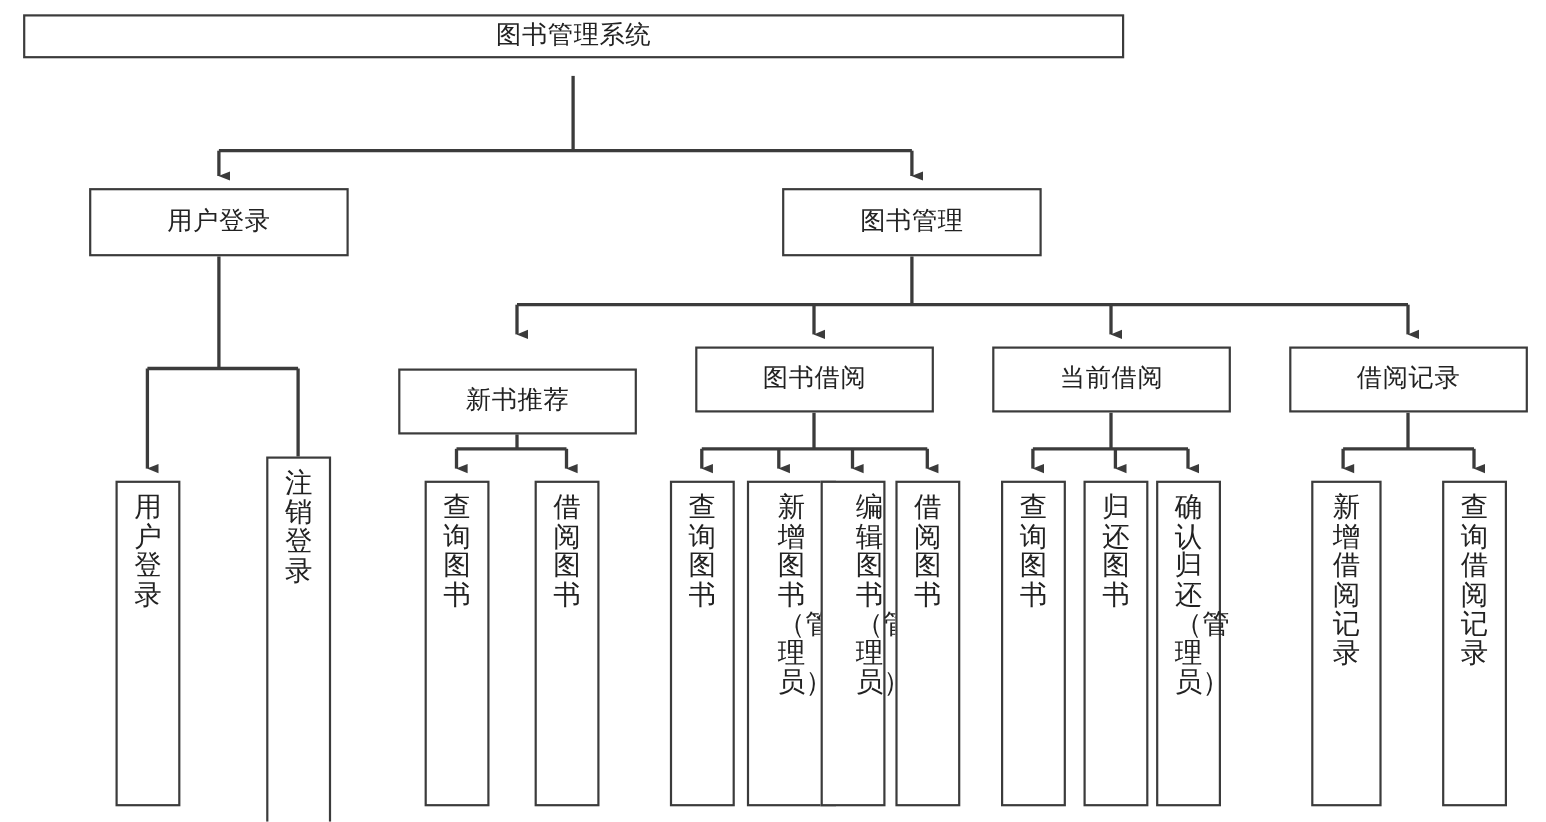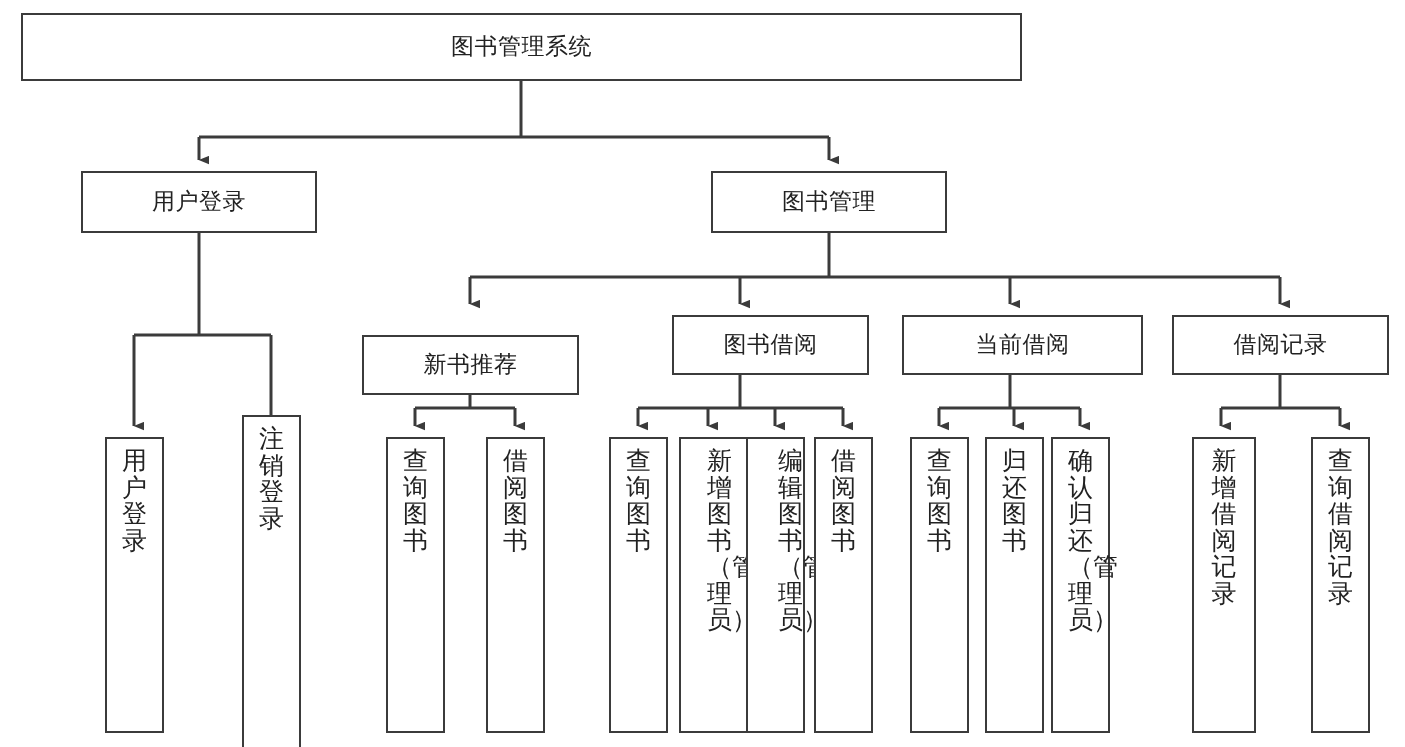--- a/index.html
+++ b/index.html
@@ -114,36 +114,36 @@
         <path d="M1014 408 L1014 426" marker-end="url(#arrowhead)"></path>
         <path d="M1080 408 L1080 426" marker-end="url(#arrowhead)"></path>
         <path d="M1280 375 L1280 408"></path>
         <path d="M1221 408 L1340 408"></path>
         <path d="M1221 408 L1221 426" marker-end="url(#arrowhead)"></path>
         <path d="M1340 408 L1340 426" marker-end="url(#arrowhead)"></path>
       </g>
   </svg>
 
   <div id="node-layer">
-      <div class="node" style="left: 21px; top: 13px; width: 1001px; height: 68px;">
+      <div class="node" style="left: 21px; top: 13px; width: 1001px; height: 40px;">
         <span class="node-label h-label">图书管理系统</span>
       </div>
       <div class="node" style="left: 81px; top: 171px; width: 236px; height: 62px;">
         <span class="node-label h-label">用户登录</span>
       </div>
       <div class="node" style="left: 711px; top: 171px; width: 236px; height: 62px;">
         <span class="node-label h-label">图书管理</span>
       </div>
       <div class="node" style="left: 362px; top: 315px; width: 217px; height: 60px; margin-top: 20px;">
         <span class="node-label h-label">新书推荐</span>
       </div>
-      <div class="node" style="left: 632px; top: 315px; width: 197px; height: 60px; margin-left: 40px;">
+      <div class="node" style="left: 632px; top: 315px; width: 217px; height: 60px;">
         <span class="node-label h-label">图书借阅</span>
       </div>
-      <div class="node" style="left: 902px; top: 315px; width: 241px; height: 60px;">
+      <div class="node" style="left: 902px; top: 315px; width: 217px; height: 60px;">
         <span class="node-label h-label">当前借阅</span>
       </div>
       <div class="node" style="left: 1172px; top: 315px; width: 217px; height: 60px;">
         <span class="node-label h-label">借阅记录</span>
       </div>
       <div class="node leaf" style="left: 105px; top: 437px; width: 59px; height: 296px;">
         <span class="node-label v-label">用户登录</span>
       </div>
       <div class="node leaf" style="left: 242px; top: 415px; width: 59px; height: 347px;">
         <span class="node-label v-label">注销登录</span>

